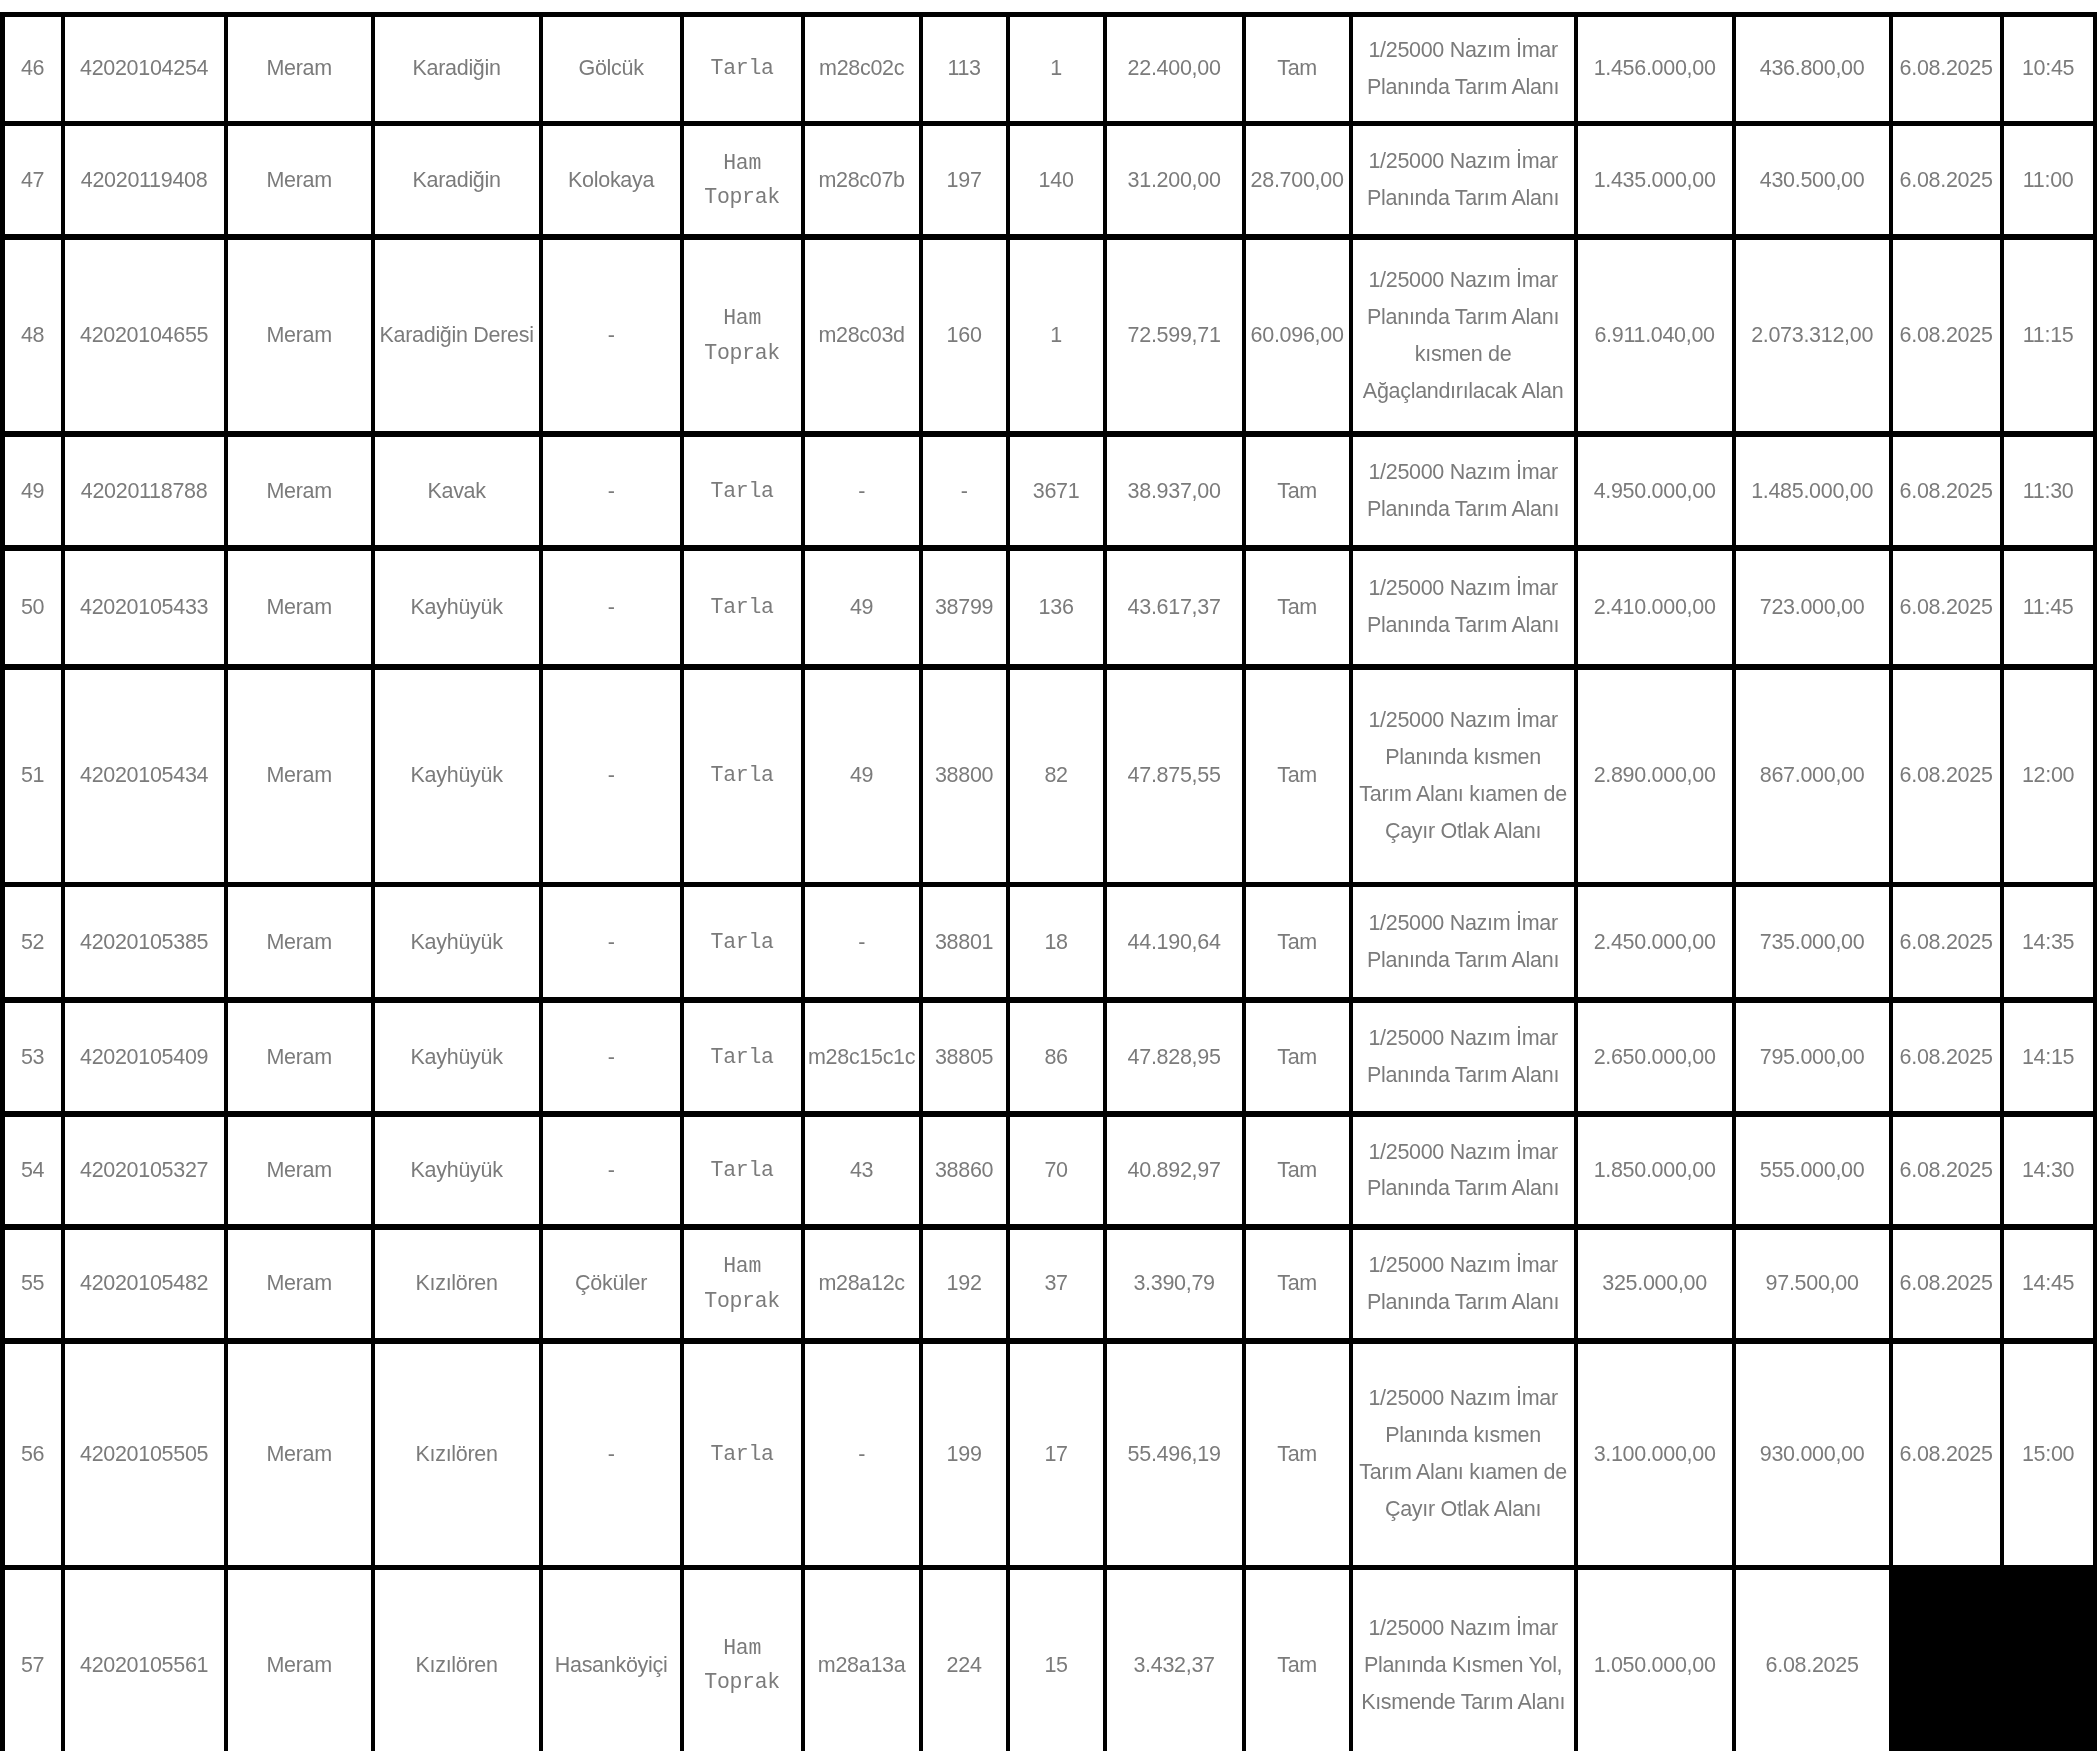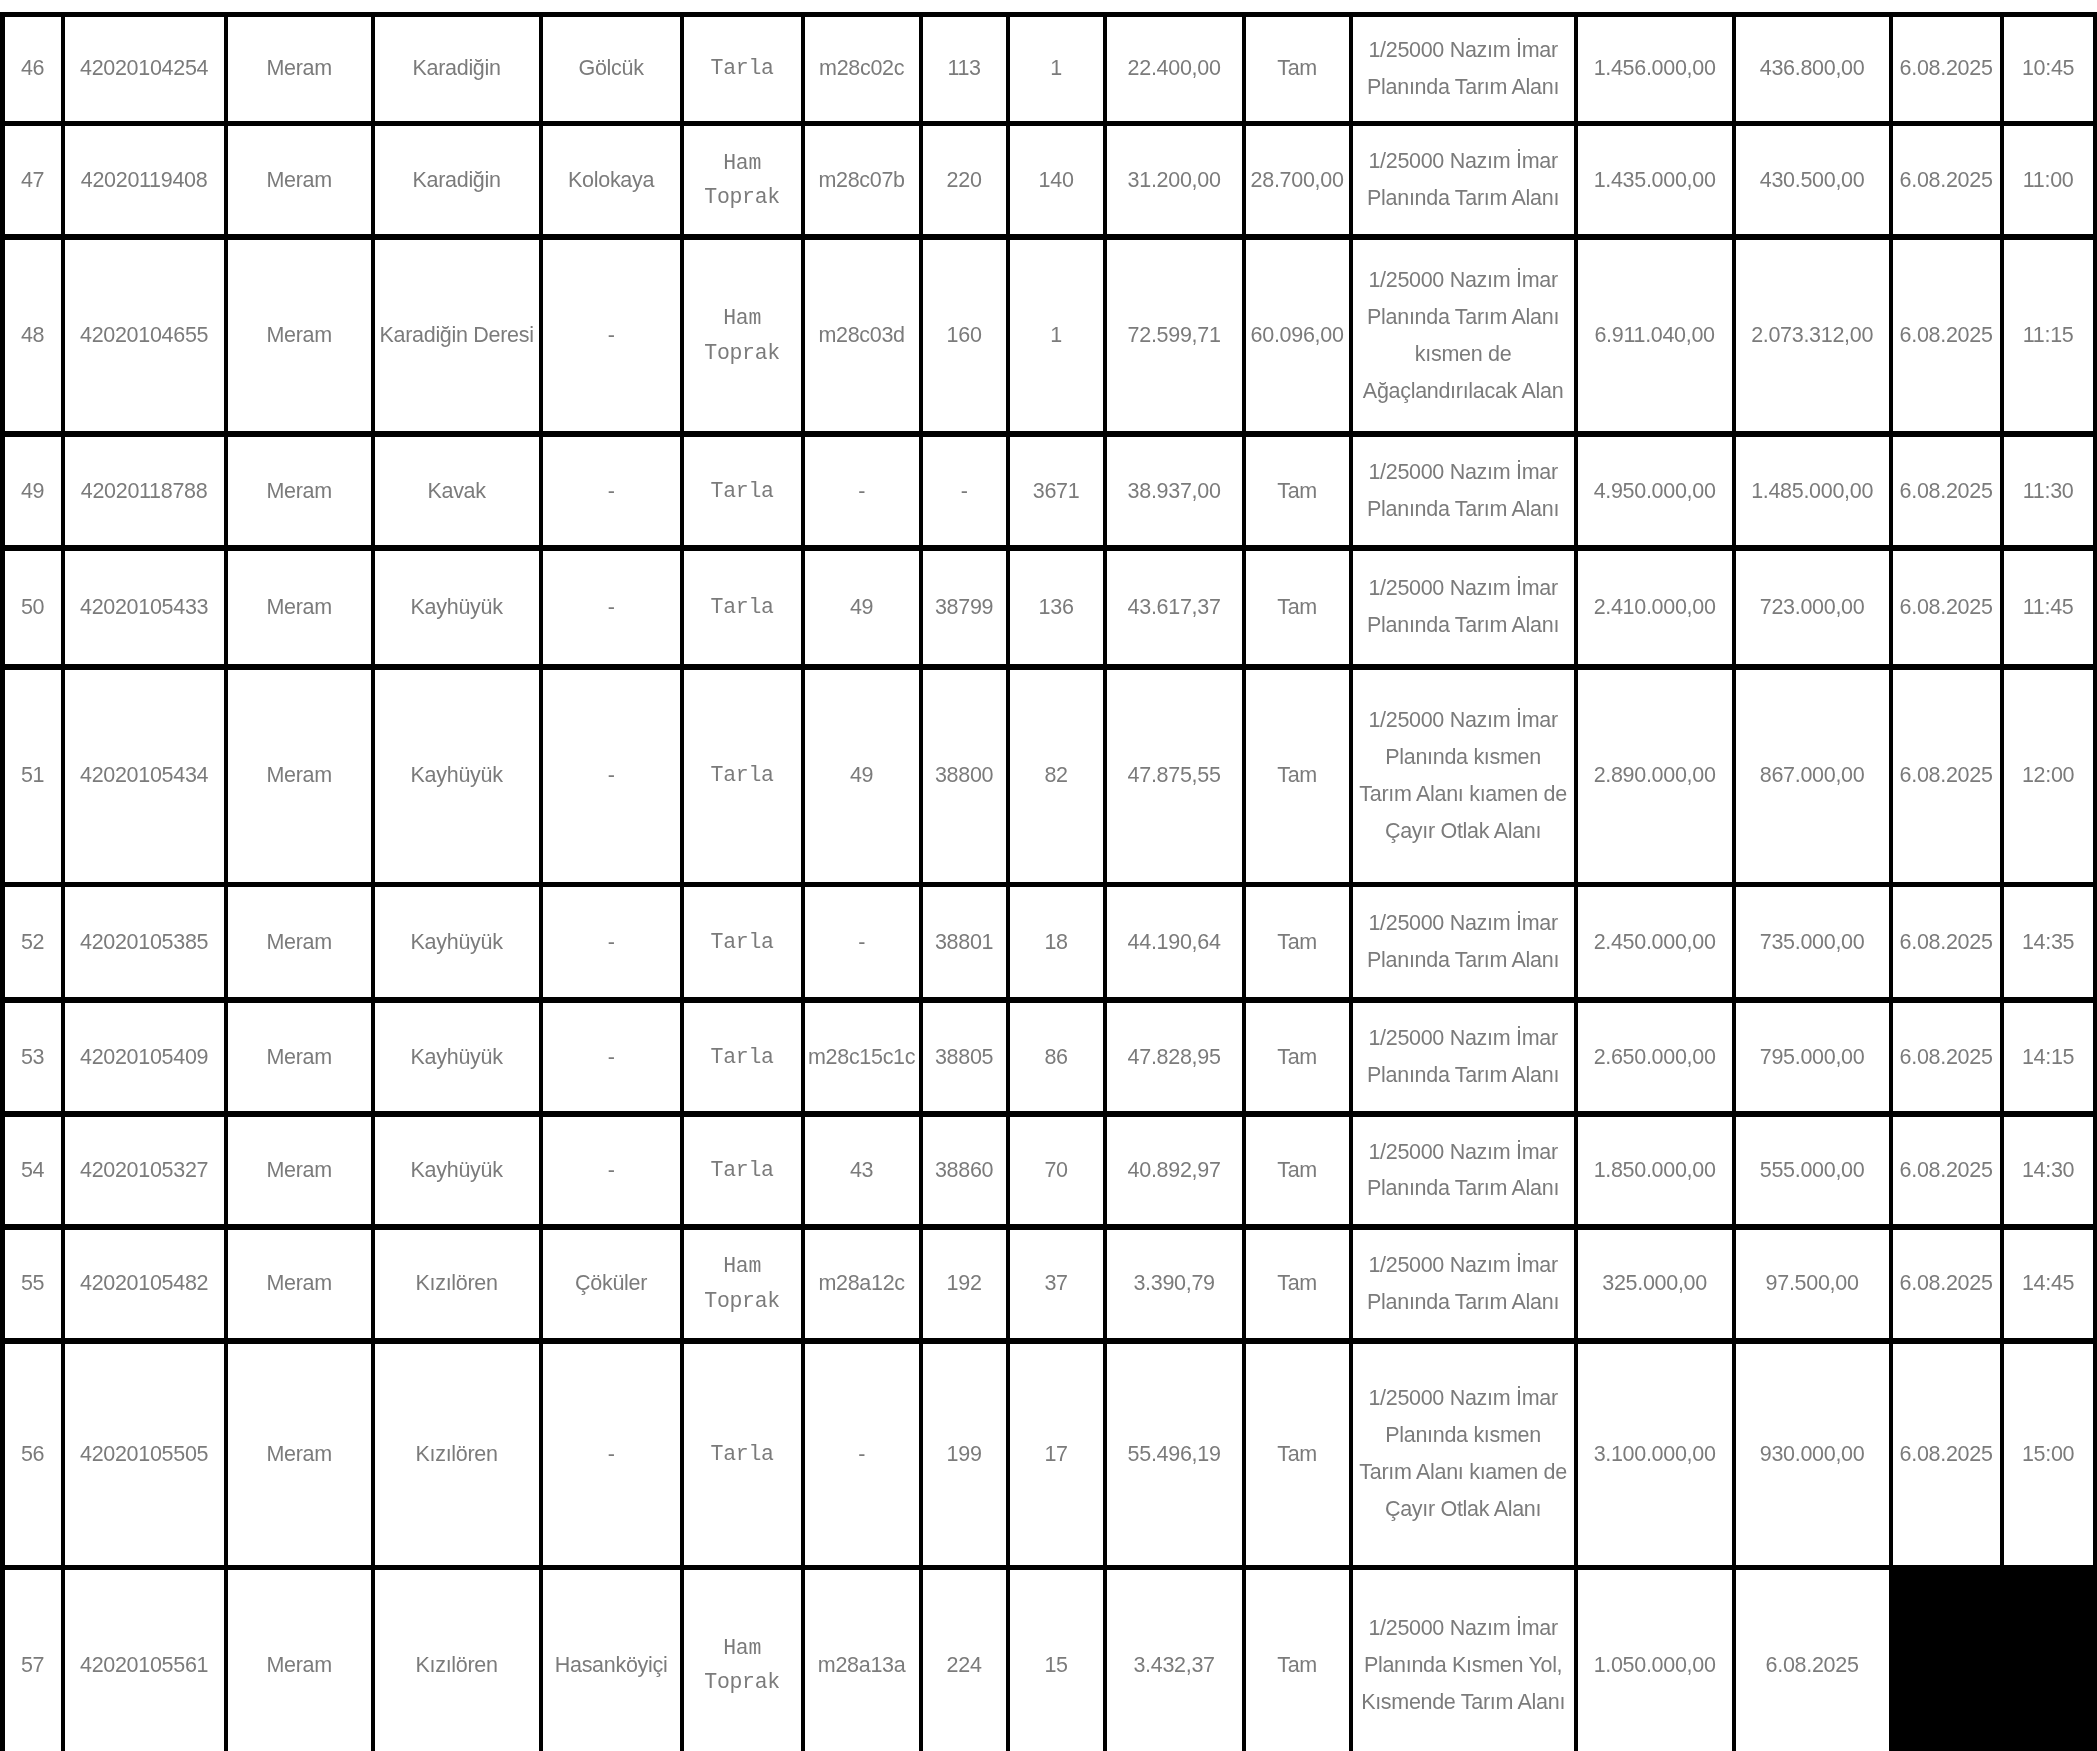--- a/index.html
+++ b/index.html
@@ -61,21 +61,21 @@
     <div class="cell c14 r1">436.800,00</div>
     <div class="cell c15 r1">6.08.2025</div>
     <div class="cell c16 r1">10:45</div>
     <div class="cell c1 r2">47</div>
     <div class="cell c2 r2">42020119408</div>
     <div class="cell c3 r2">Meram</div>
     <div class="cell c4 r2">Karadiğin</div>
     <div class="cell c5 r2">Kolokaya</div>
     <div class="cell c6 r2">Ham Toprak</div>
     <div class="cell c7 r2">m28c07b</div>
-    <div class="cell c8 r2">220</div>
+    <div class="cell c8 r2">197</div>
     <div class="cell c9 r2">140</div>
     <div class="cell c10 r2">31.200,00</div>
     <div class="cell c11 r2">28.700,00</div>
     <div class="cell c12 r2">1/25000 Nazım İmar Planında Tarım Alanı</div>
     <div class="cell c13 r2">1.435.000,00</div>
     <div class="cell c14 r2">430.500,00</div>
     <div class="cell c15 r2">6.08.2025</div>
     <div class="cell c16 r2">11:00</div>
     <div class="cell c1 r3">48</div>
     <div class="cell c2 r3">42020104655</div>

